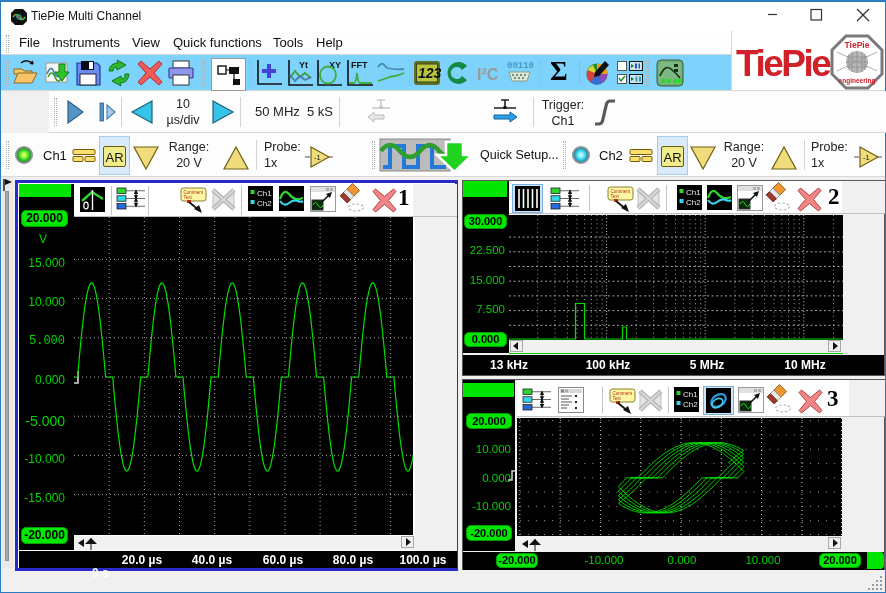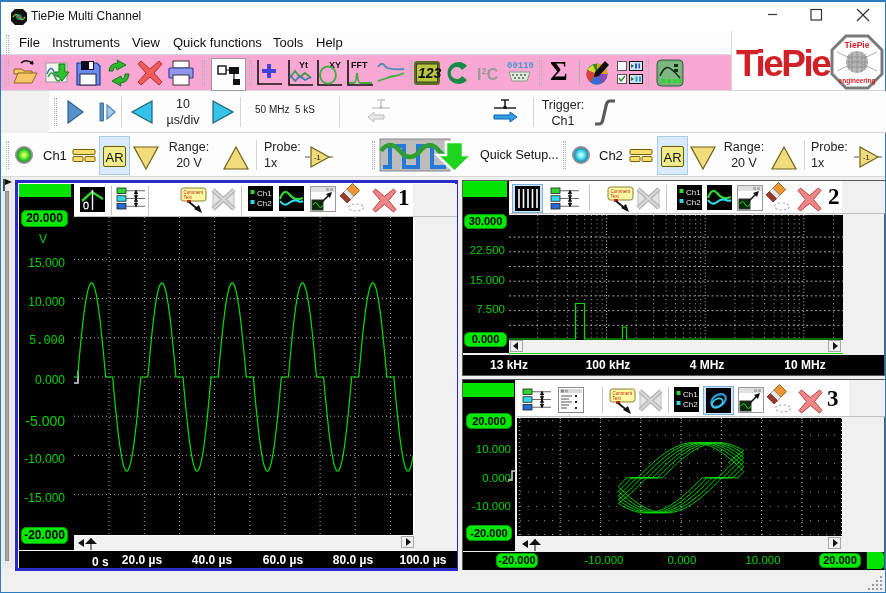--- a/index.html
+++ b/index.html
@@ -4,21 +4,21 @@
 <style>
 * { margin:0; padding:0; box-sizing:border-box; }
 html,body { width:886px; height:593px; overflow:hidden; }
 body { font-family:"Liberation Sans", sans-serif; background:#f0f0f0; }
 #win { position:absolute; left:0; top:0; width:886px; height:593px; background:#f0f0f0; }
 .abs { position:absolute; }
 #titlebar { left:1px; top:2px; width:884px; height:29px; background:#ffffff; }
 #title { left:30px; top:7px; font-size:12px; color:#111; }
 #menubar { left:1px; top:31px; width:730px; height:24px; background:#fdfdfd; border-bottom:1px solid #d7d7d7; }
 .menuitem { position:absolute; top:4px; font-size:13px; color:#111; }
-#tb1 { left:1px; top:55px; width:730px; height:36px; background:#f9a8d4; border-bottom:1px solid #d7d7d7;text-align:center; }
+#tb1 { left:1px; top:55px; width:730px; height:36px; background:#7dd3fc; border-bottom:1px solid #d7d7d7;text-align:center; }
 #logo { left:731px; top:31px; width:154px; height:60px; background:#ffffff; border-left:1px solid #d7d7d7; border-bottom:1px solid #d7d7d7; }
 #tb2 { left:1px; top:91px; width:884px; height:42px; background:#fdfdfd; border-bottom:1px solid #d7d7d7;margin-left:48px; }
 #chbar { left:1px; top:133px; width:884px; height:44px; background:#fdfdfd; border-bottom:1px solid #d7d7d7; }
 #content { left:1px; top:178px; width:884px; height:414px; background:#f0f0f0; }
 .edge { position:absolute; background:#2b7bc0; }
 .grip { position:absolute; width:3px; border-left:1px dotted #b0b0b0; border-right:1px dotted #b0b0b0; }
 .vsep { position:absolute; width:1px; background:#d4d4d4; }
 .lbl { position:absolute; white-space:nowrap; }
 svg { position:absolute; overflow:visible; }
 .glabel { position:absolute; background:#00e800; border:1px solid #00a000; border-radius:5px;
@@ -208,21 +208,21 @@
     </svg>
     <div class="vsep" style="left:72px; top:6px; height:30px;"></div>
     <svg width="22" height="24" style="left:82px; top:9px;" viewBox="0 0 22 24">
       <polygon points="21,1 1,12 21,23" fill="#35c3ea" stroke="#1c607e" stroke-width="1.2"></polygon>
     </svg>
     <div class="lbl" style="left:110px; top:5px; width:48px; text-align:center; font-size:12.5px; color:#222; line-height:16px;">10<br>µs/div</div>
     <svg width="22" height="24" style="left:163px; top:9px;" viewBox="0 0 22 24">
       <polygon points="1,1 21,12 1,23" fill="#35c3ea" stroke="#1c607e" stroke-width="1.2"></polygon>
     </svg>
     <div class="vsep" style="left:191px; top:6px; height:30px;"></div>
-    <div class="lbl" style="left:206px; top:13px; font-size:10px; color:#222;">50 MHz&nbsp; 5 kS</div>
+    <div class="lbl" style="left:206px; top:13px; font-size:13px; color:#222;">50 MHz&nbsp; 5 kS</div>
     <div class="vsep" style="left:290px; top:6px; height:30px;"></div>
     <svg width="26" height="26" style="left:318px; top:8px;" viewBox="0 0 26 26">
       <path d="M10 1 h8 M14 1 v8 M5 9 h18" stroke="#c8c8c8" stroke-width="1.6"></path>
       <rect x="12.5" y="7" width="3" height="3" fill="#c0c0c0"></rect>
       <path d="M1 18 l6 -5 v3 h10 v4 h-10 v3 z" fill="#e8e8e8" stroke="#bdbdbd"></path>
     </svg>
     <svg width="26" height="26" style="left:443px; top:8px;" viewBox="0 0 26 26">
       <path d="M9 1 h8 M13 1 v8 M2 9 h22" stroke="#222" stroke-width="1.6"></path>
       <rect x="11.5" y="7" width="3" height="3" fill="#111"></rect>
       <path d="M25 18 l-7 -5 v3 h-16 v4 h16 v3 z" fill="#2f9fe8" stroke="#1360a0"></path>
@@ -423,21 +423,21 @@
           <line x1="17" y1="2" x2="17" y2="14" stroke="#111"></line>
       </svg>
       <div class="sbbtn" style="left:327px; top:0px;">
           <svg width="11" height="10" viewBox="0 0 11 10">
             <polygon points="4,1 9,5 4,9" fill="#111"></polygon>
           </svg>
         </div>
     </div>
 
     <div class="abs" style="left:1px; top:368px; width:438px; height:17px; background:#000;">
-      <div class="wtxt" style="left:44px; top:4px; width:20px; text-align:left;margin-left:29px;">0 s</div>
+      <div class="wtxt" style="left:44px; top:15px; width:20px; text-align:left;margin-left:29px;">0 s</div>
       <div class="wtxt" style="left:98px; top:2px; width:50px; text-align:center;">20.0 µs</div>
       <div class="wtxt" style="left:168px; top:2px; width:50px; text-align:center;">40.0 µs</div>
       <div class="wtxt" style="left:239px; top:2px; width:50px; text-align:center;">60.0 µs</div>
       <div class="wtxt" style="left:309px; top:2px; width:50px; text-align:center;">80.0 µs</div>
       <div class="wtxt" style="left:376px; top:2px; width:56px; text-align:center;">100.0 µs</div>
     </div>
   </div>
 
   <div class="abs" style="left:462px; top:180px; width:423px; height:196px; background:#f0f0f0; border:1px solid #585858;">
     <div class="abs" style="left:0; top:0; width:46px; height:172px; background:#000;"></div>
@@ -571,21 +571,21 @@
         </div>
       <div class="sbbtn" style="left:319px; top:0px;">
           <svg width="11" height="10" viewBox="0 0 11 10">
             <polygon points="4,1 9,5 4,9" fill="#111"></polygon>
           </svg>
         </div>
     </div>
     <div class="abs" style="left:0px; top:174px; width:421px; height:20px; background:#000;">
       <div class="wtxt" style="left:21px; top:3px; width:50px; text-align:center;">13 kHz</div>
       <div class="wtxt" style="left:117px; top:3px; width:56px; text-align:center;">100 kHz</div>
-      <div class="wtxt" style="left:219px; top:3px; width:50px; text-align:center;">4 MHz</div>
+      <div class="wtxt" style="left:219px; top:3px; width:50px; text-align:center;">5 MHz</div>
       <div class="wtxt" style="left:316px; top:3px; width:52px; text-align:center;">10 MHz</div>
     </div>
   </div>
 
   <div class="abs" style="left:462px; top:379px; width:423px; height:191px; background:#f0f0f0; border:1px solid #585858;">
     <div class="abs" style="left:0; top:0; width:52px; height:171px; background:#000;"></div>
     <div class="abs" style="left:0; top:3px; width:51px; height:14px; background:#00e400;"></div>
     <div class="glabel" style="left:3px; top:33px; width:46px; height:16px; line-height:14px;">20.000</div>
     <div class="gtxt" style="left:0px; top:63px; width:48px;">10.000</div>
     <div class="gtxt" style="left:0px; top:92px; width:48px;">0.000</div>

